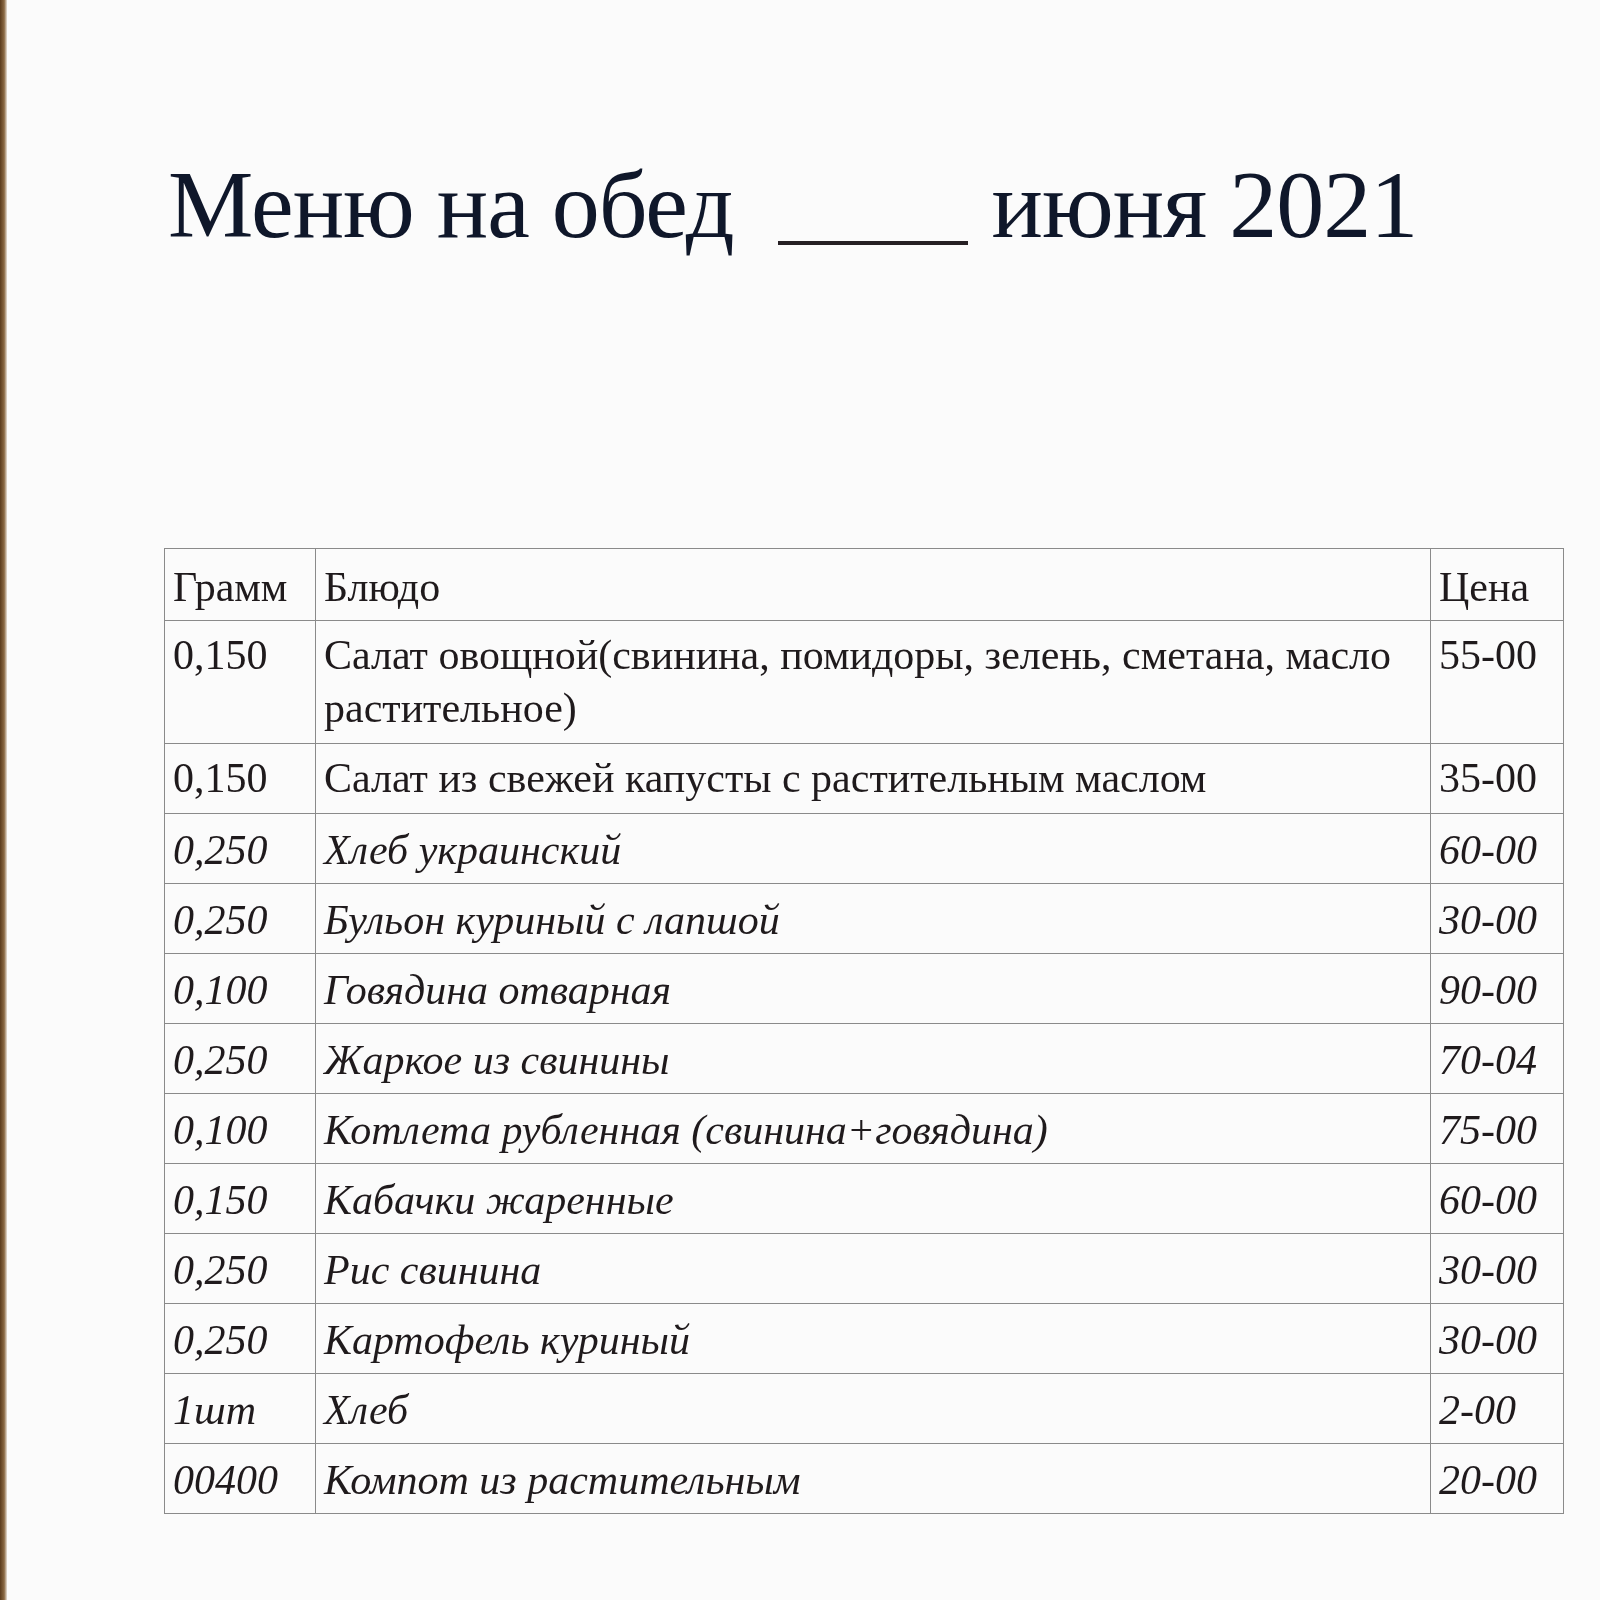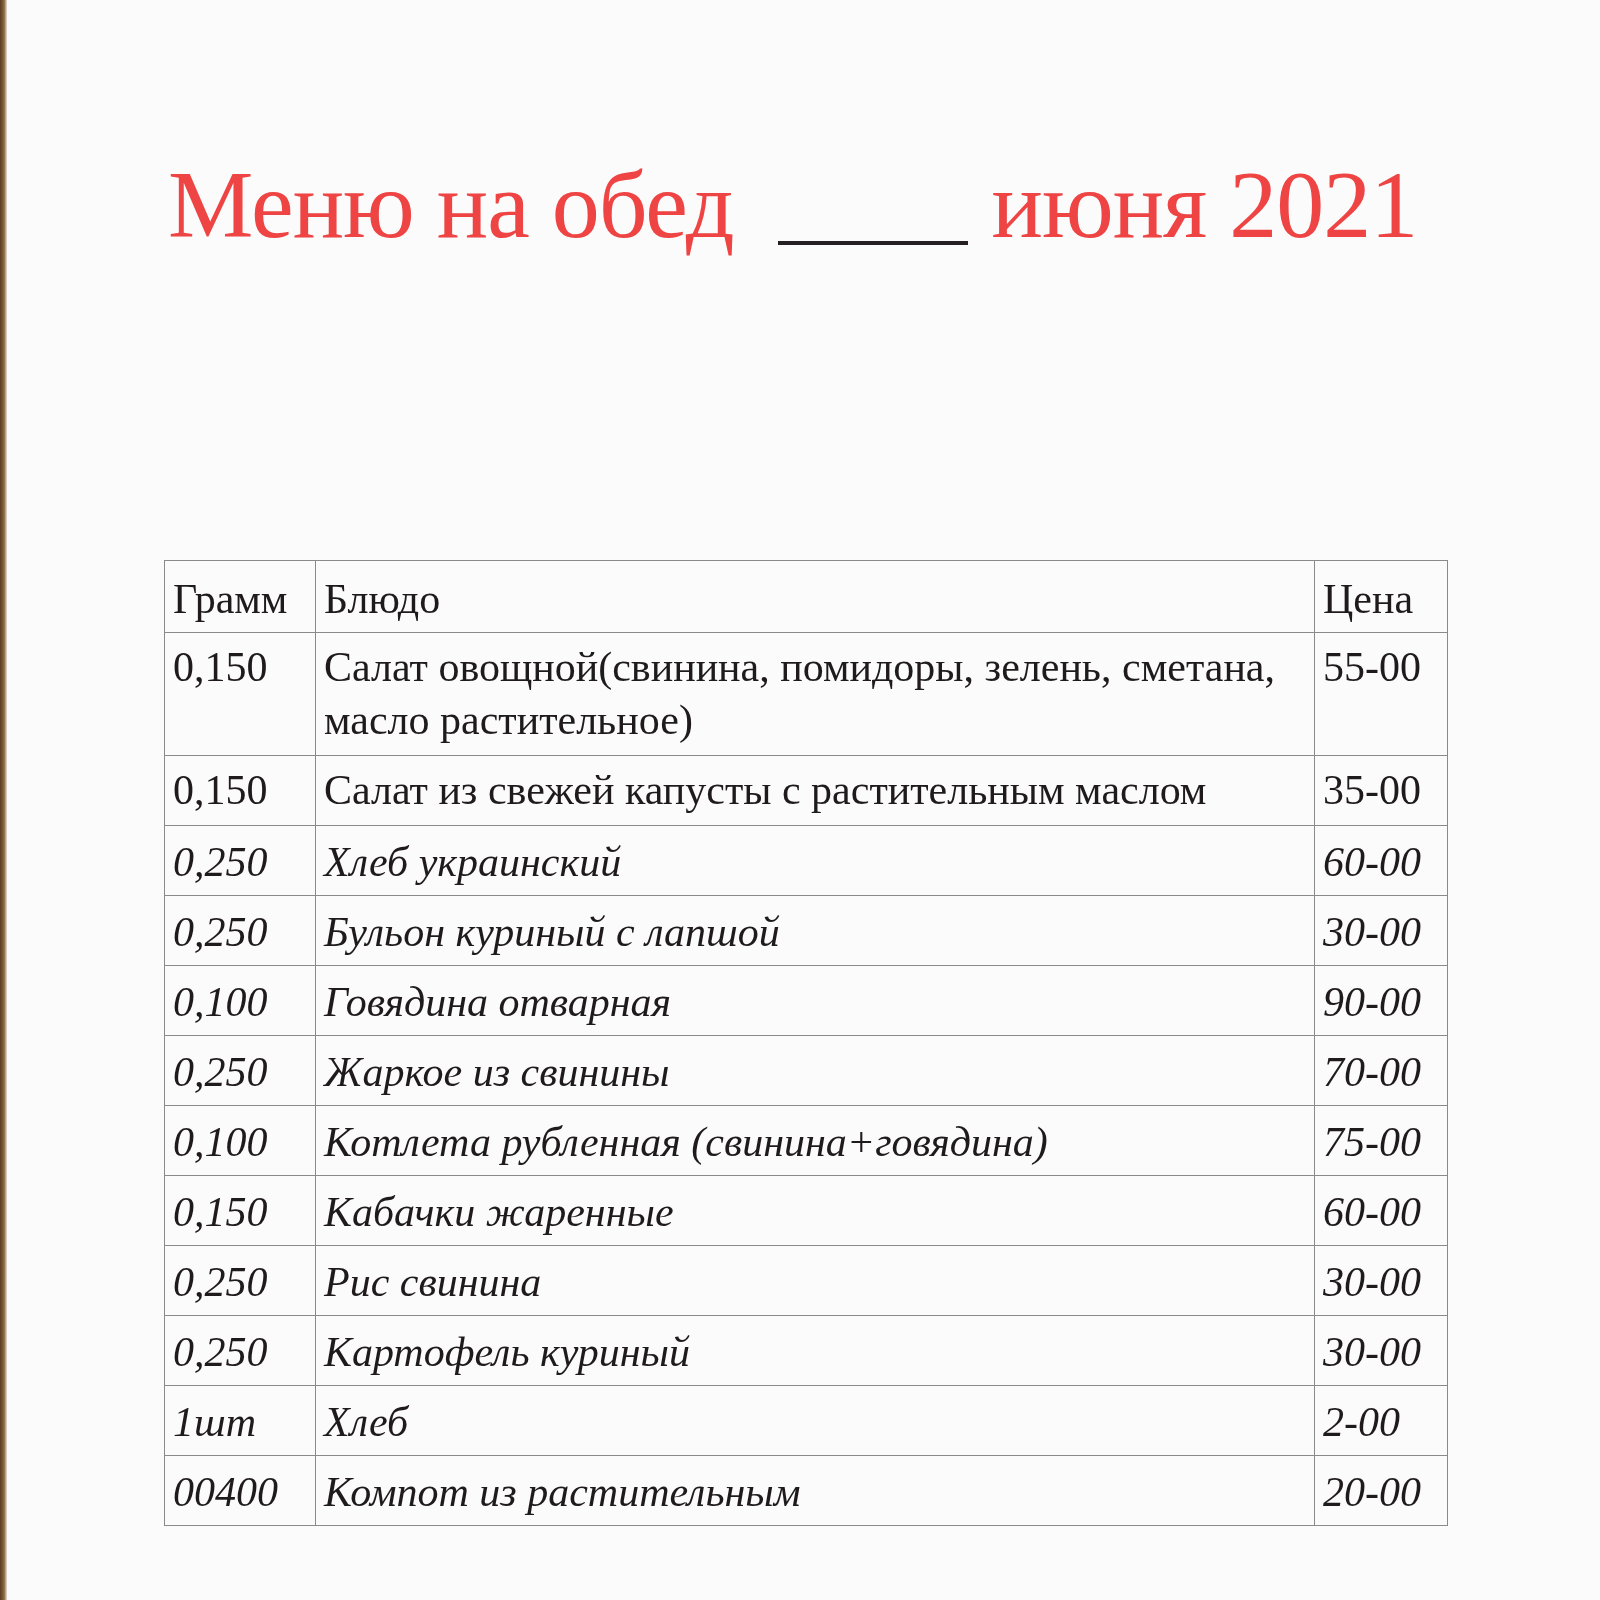--- a/index.html
+++ b/index.html
@@ -9,29 +9,29 @@
       font-family: "Liberation Serif", "DejaVu Serif", serif;
       color: #1f1a1c;
     }
     .edge {
       position: absolute; left: 0; top: 0; width: 7px; height: 1600px;
       background: linear-gradient(to right, #5a3b1c, #8b6a44 60%, #e8e0d6);
     }
     .title {
       position: absolute; left: 168px; top: 150px;
       font-size: 96px; line-height: 110px; white-space: nowrap;
-      letter-spacing: -1px; color: #ef4444;
+      letter-spacing: -1px; color: #0f172a;
     }
     .title .blank {
       display: inline-block; width: 190px; height: 4px; background: #262024;
       vertical-align: -0.08em; margin: 0 24px 0 44px;
     }
     table.menu {
-      position: absolute; left: 164px; top: 560px;
-      width: 1284px; border-collapse: collapse;
+      position: absolute; left: 164px; top: 548px;
+      width: 1400px; border-collapse: collapse;
       font-size: 42px; line-height: 53px;
     }
     table.menu td, table.menu th {
       border: 1.5px solid #8a8a8a; vertical-align: top; font-weight: normal;
       padding: 8px 8px 8px 8px; text-align: left;
     }
     table.menu th { padding-top: 12px; padding-bottom: 6px; }
     .c-gram { width: 134px; }
     .c-dish { }
     .c-price { width: 116px; }
@@ -77,21 +77,21 @@
     <td class="c-price">30-00</td>
   </tr>
       <tr class="single">
     <td class="c-gram">0,100</td>
     <td class="c-dish">Говядина отварная</td>
     <td class="c-price">90-00</td>
   </tr>
       <tr class="single">
     <td class="c-gram">0,250</td>
     <td class="c-dish">Жаркое из свинины</td>
-    <td class="c-price">70-00</td>
+    <td class="c-price">70-04</td>
   </tr>
       <tr class="single">
     <td class="c-gram">0,100</td>
     <td class="c-dish">Котлета рубленная (свинина+говядина)</td>
     <td class="c-price">75-00</td>
   </tr>
       <tr class="single">
     <td class="c-gram">0,150</td>
     <td class="c-dish">Кабачки жаренные</td>
     <td class="c-price">60-00</td>

